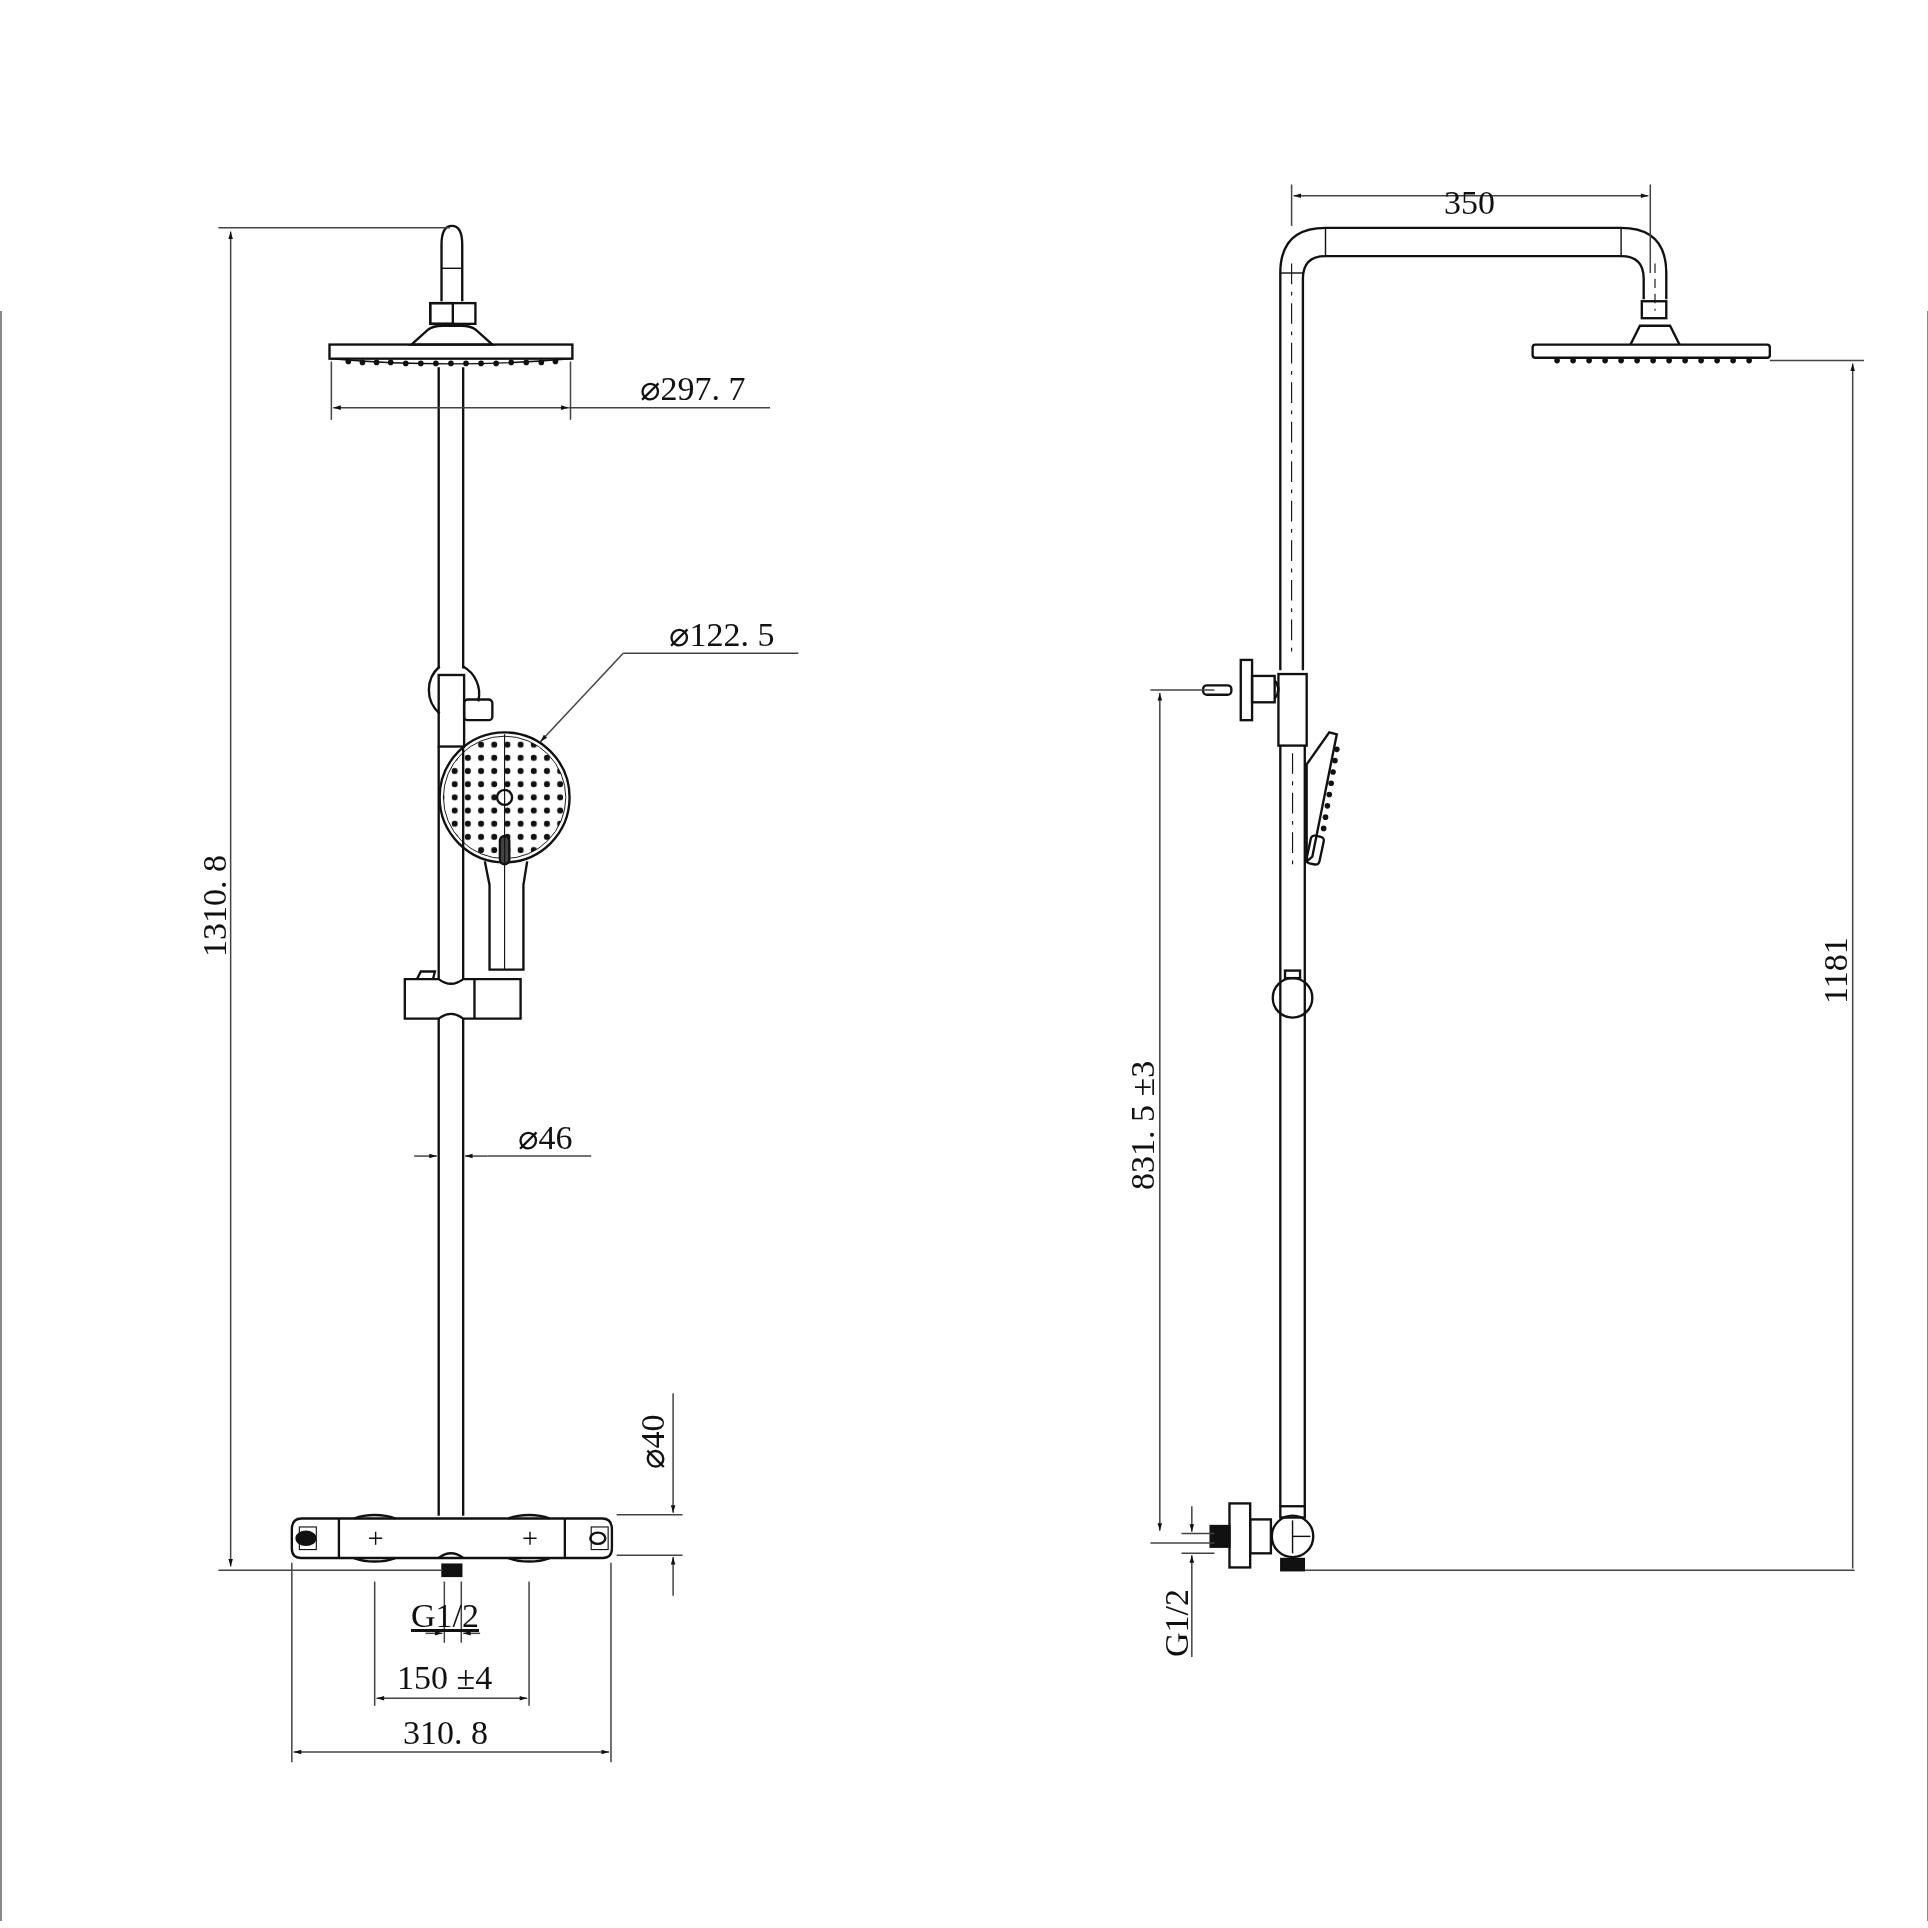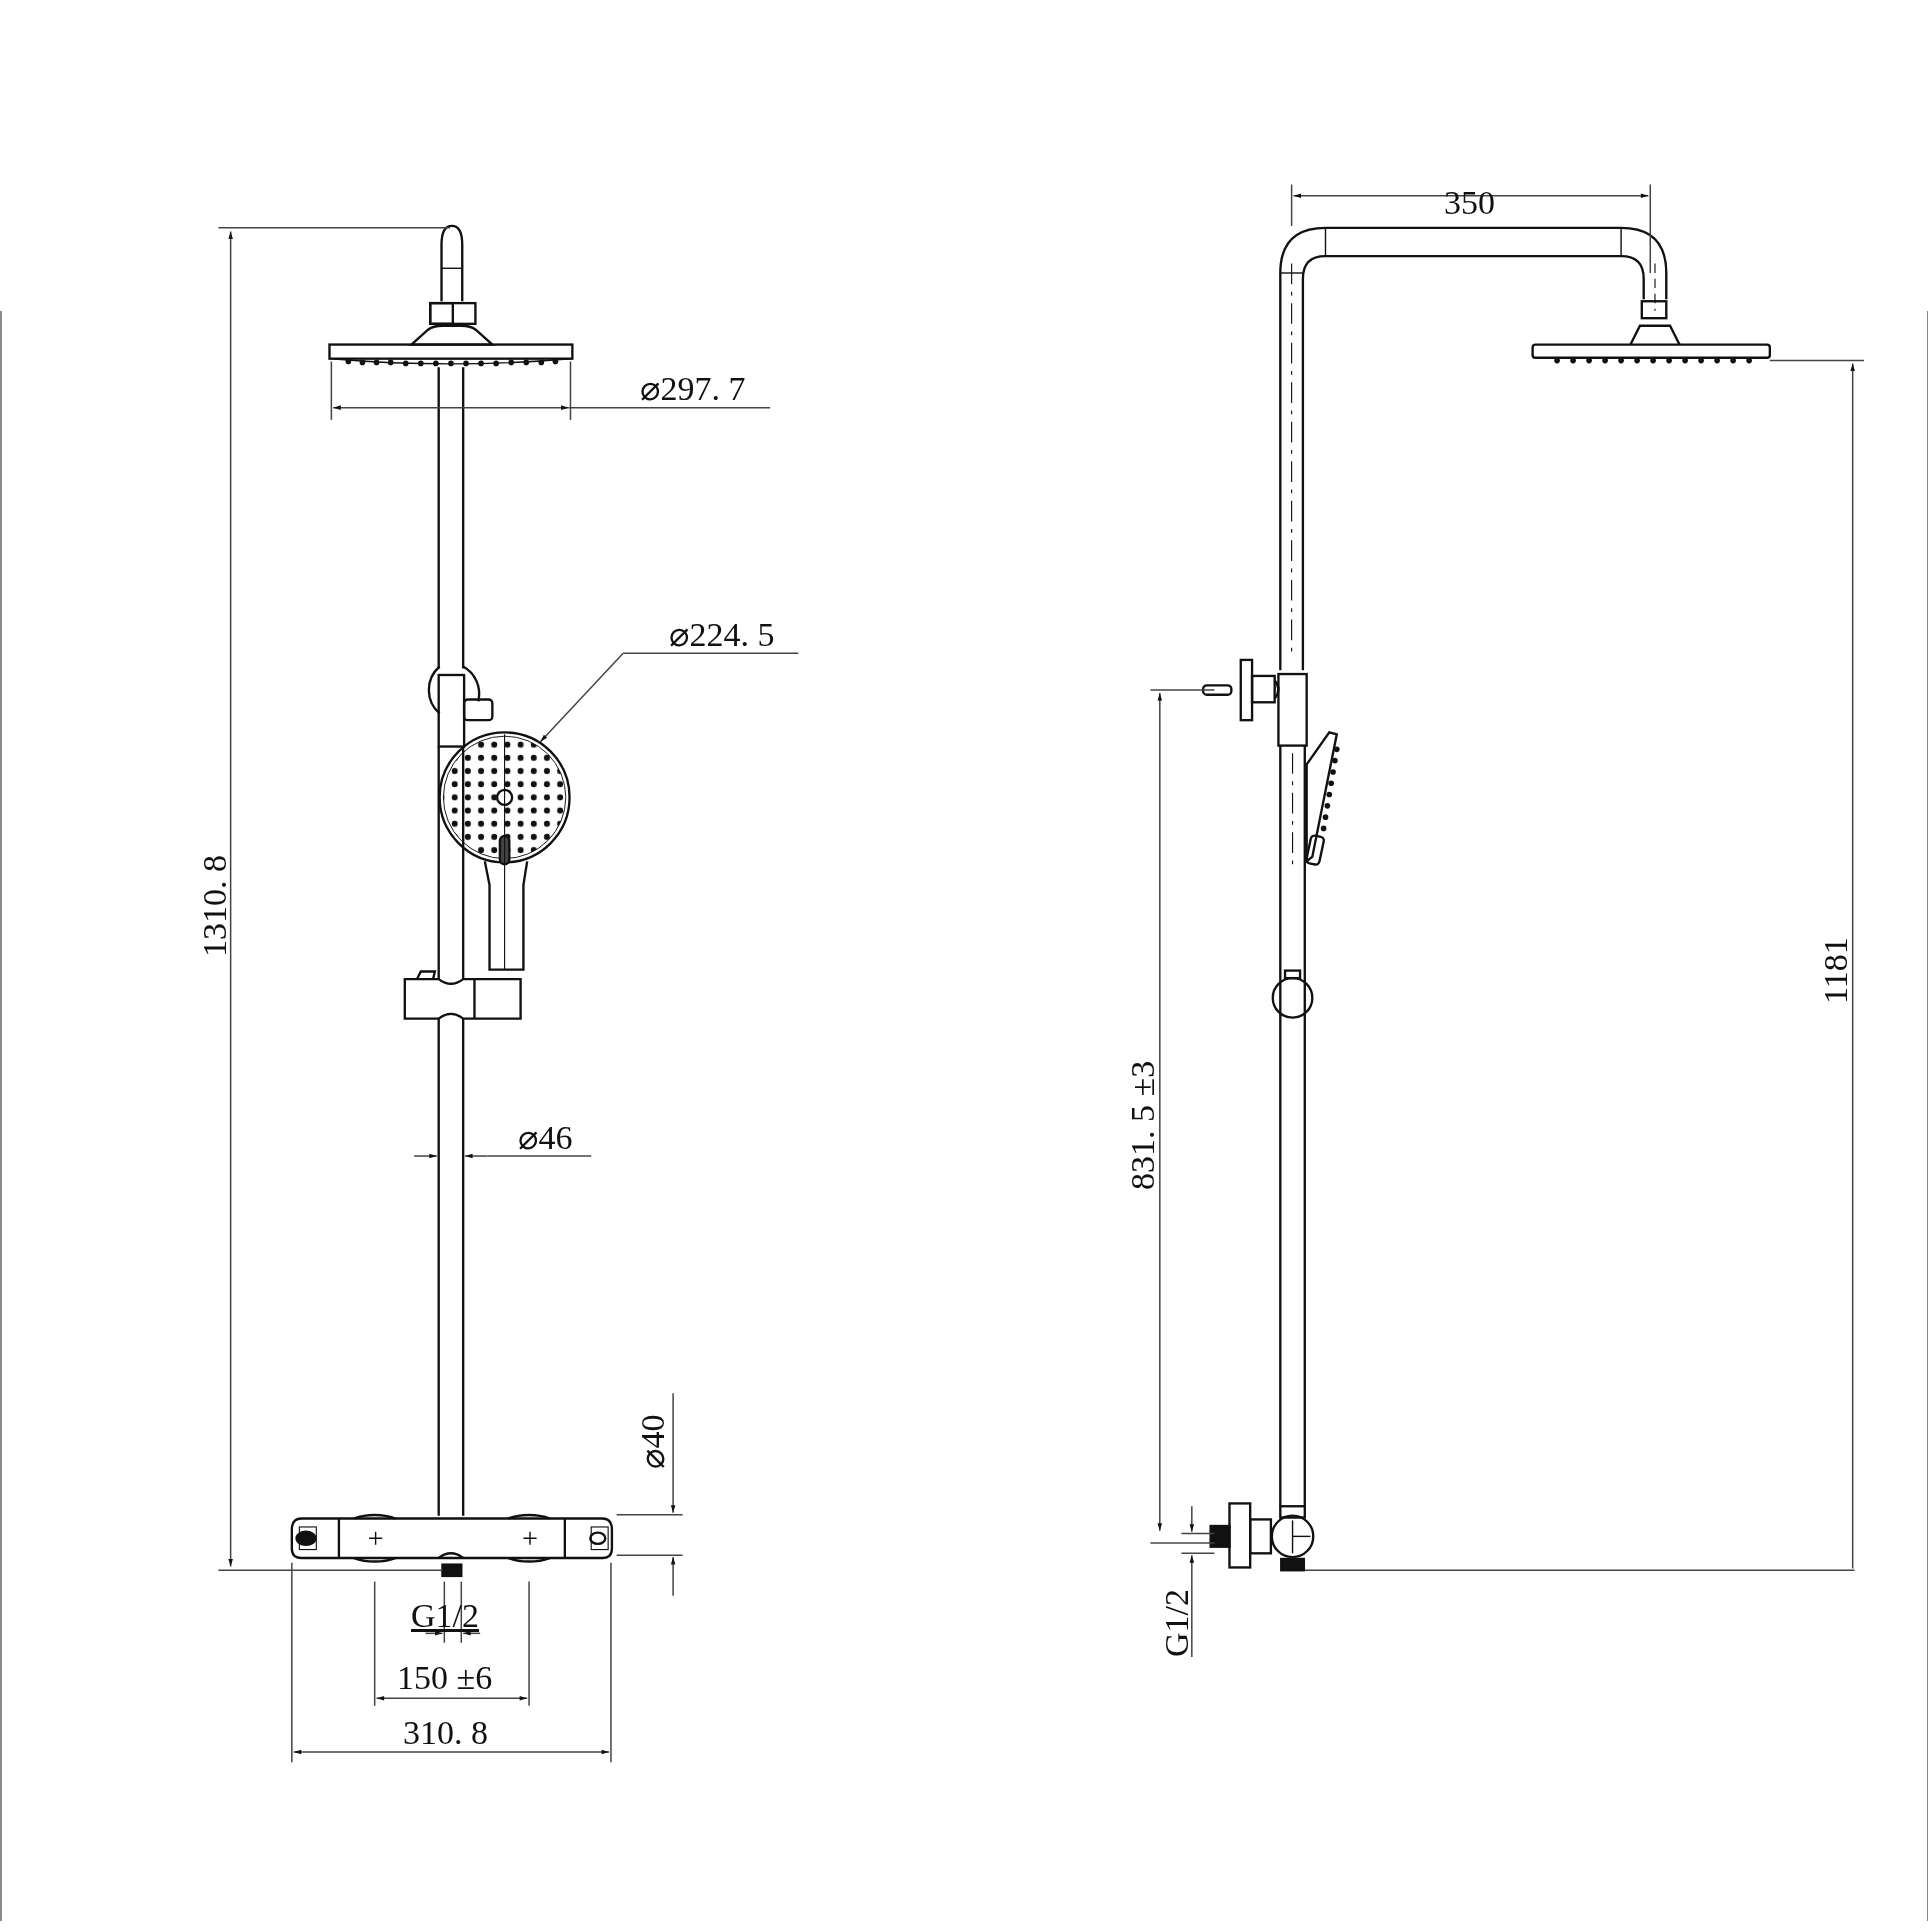--- a/index.html
+++ b/index.html
@@ -214,34 +214,34 @@
   </g>
 </svg>
 
 <div class="lbl rot" style="left:198px; top:957px;">1310. 8</div>
 
 <div class="lbl" style="left:640px; top:372px;">
   <span>⌀</span><span>297. 7</span>
 </div>
 
 <div class="lbl" style="left:669px; top:618px;">
-  <span>⌀</span><span>224. 5</span>
+  <span>⌀</span><span>122. 5</span>
 </div>
 
 <div class="lbl" style="left:518px; top:1121px;">
   <span>⌀</span><span>46</span>
 </div>
 
 <div class="lbl rot" style="left:636px; top:1469px;">
   <span>⌀</span><span>40</span>
 </div>
 
 <div class="lbl" style="left:411px; top:1599px; text-decoration: underline;">G1/2</div>
 
-<div class="lbl" style="left:397px; top:1661px;">150 ±6</div>
+<div class="lbl" style="left:397px; top:1661px;">150 ±4</div>
 
 <div class="lbl" style="left:403px; top:1716px;">310. 8</div>
 
 <div class="lbl" style="left:1444px; top:162px;margin-top:24px;">350</div>
 
 <div class="lbl rot" style="left:1819px; top:1004px;">1181</div>
 
 <div class="lbl rot" style="left:1126px; top:1190px;">831. 5 ±3</div>
 
 <div class="lbl rot" style="left:1160px; top:1657px;">G1/2</div>

